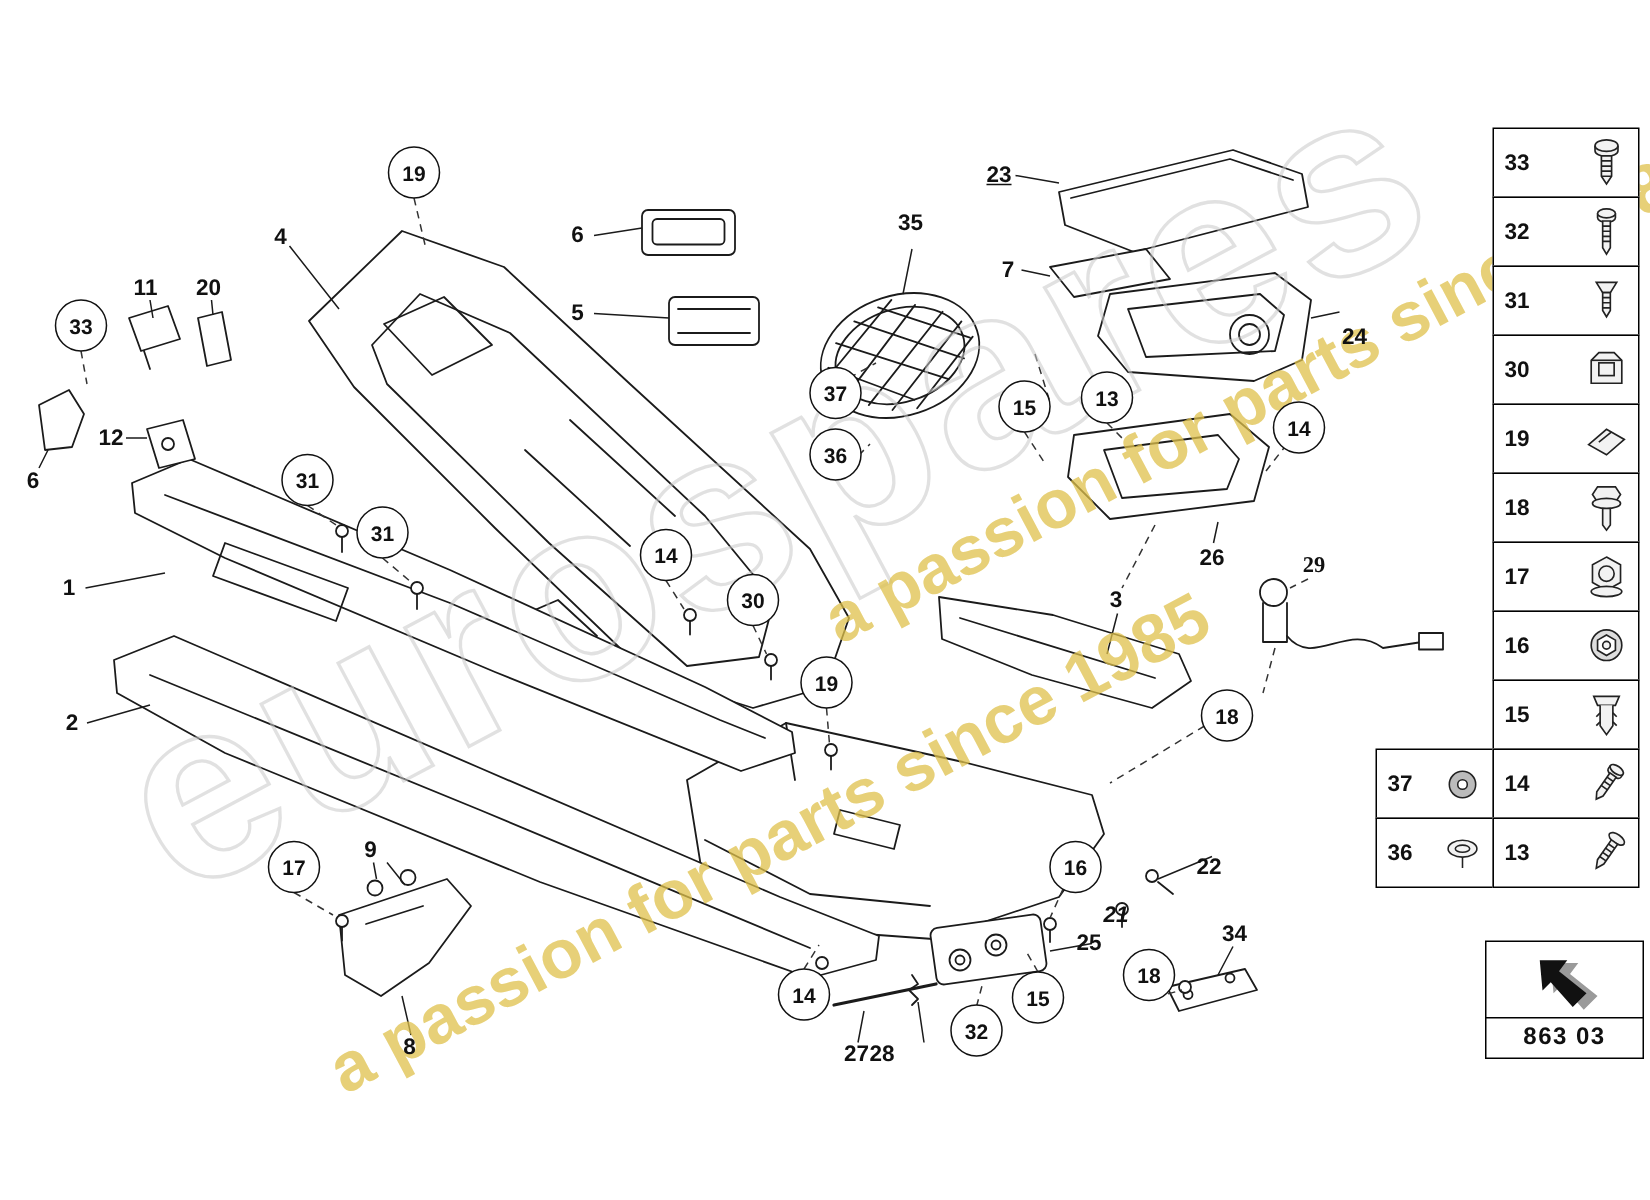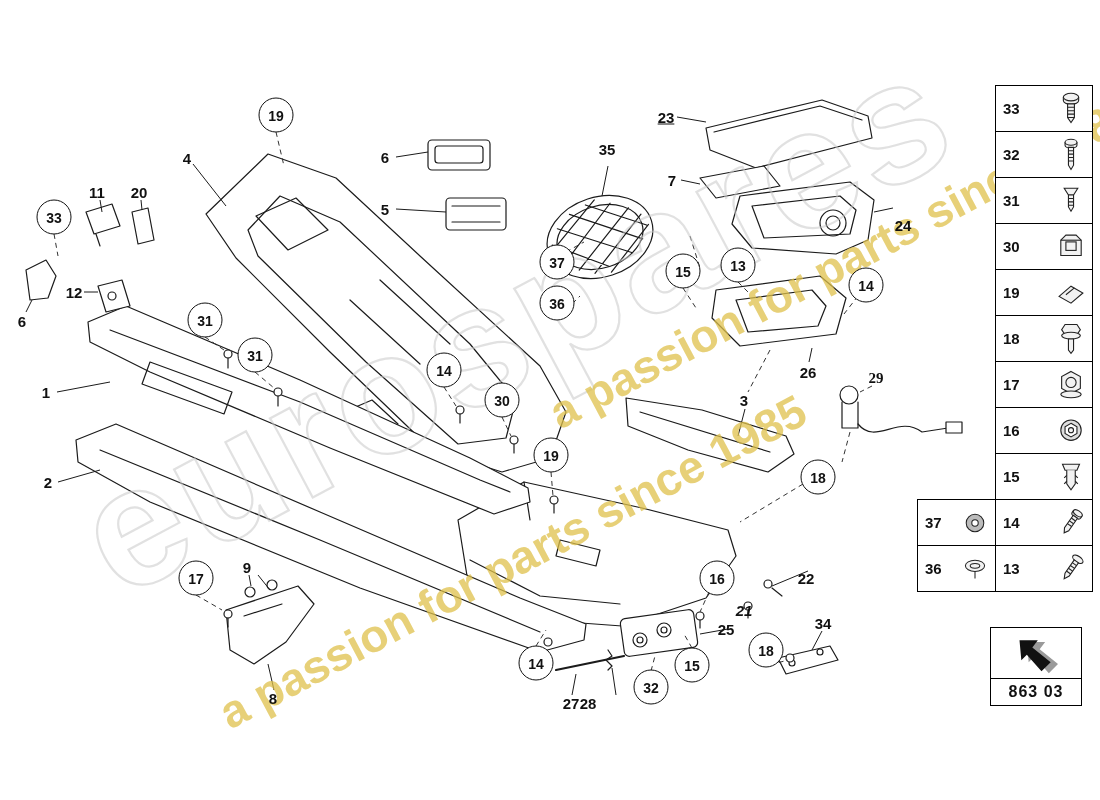--- a/index.html
+++ b/index.html
@@ -19,21 +19,21 @@
   .lnum{font-weight:bold;font-size:15px;width:24px;flex:0 0 auto;}
   .licon{margin-left:auto;display:flex;align-items:center;}
   .legend-extra{position:absolute;left:917px;top:499px;width:176px;z-index:6;}
   .lxrow{display:flex;margin-top:-1px;}
   .lxrow:first-child{margin-top:0;}
   .lcell{display:flex;align-items:center;height:47px;border:1px solid #000;background:#fff;
          padding:0 4px 0 7px;box-sizing:border-box;}
   .lcell.lleft{width:79px;margin-right:-1px;}
   .lcell.lright{width:98px;}
   
-  .infobox{position:absolute;left:990px;top:627px;width:92px;z-index:6;}
+  .infobox{position:absolute;left:990px;top:627px;width:106px;z-index:6;}
   .arrowbox{height:52px;border:1px solid #000;background:#fff;display:flex;align-items:center;justify-content:center;box-sizing:border-box;}
   .codebox{height:28px;border:1px solid #000;margin-top:-1px;background:#fff;display:flex;align-items:center;justify-content:center;
            font-weight:bold;font-size:16px;letter-spacing:1px;box-sizing:border-box;}
 </style>
 </head>
 <body>
 
 <div class="stage">
 
   <svg class="art" width="1100" height="800" viewBox="0 0 1100 800">

